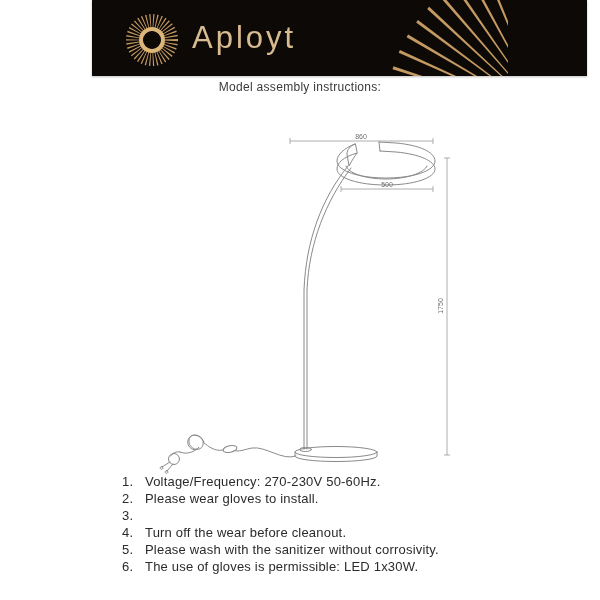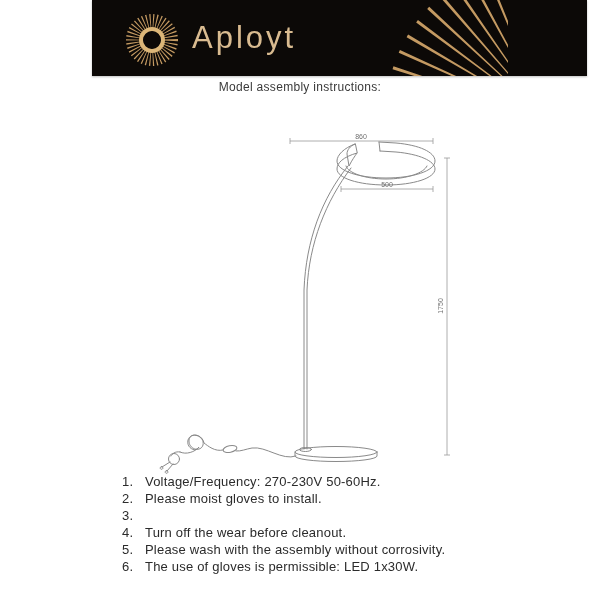--- a/index.html
+++ b/index.html
@@ -98,30 +98,30 @@
   </g>
 </svg>
 
 <div class="instructions">
   <div class="instr-row">
     <span class="num">1.</span>
     <span>Voltage/Frequency: 270-230V 50-60Hz.</span>
   </div>
   <div class="instr-row">
     <span class="num">2.</span>
-    <span>Please moist gloves to install.</span>
+    <span>Please wear gloves to install.</span>
   </div>
   <div class="instr-row">
     <span class="num">3.</span>
   </div>
   <div class="instr-row">
     <span class="num">4.</span>
     <span>Turn off the wear before cleanout.</span>
   </div>
   <div class="instr-row">
     <span class="num">5.</span>
-    <span>Please wash with the assembly without corrosivity.</span>
+    <span>Please wash with the sanitizer without corrosivity.</span>
   </div>
   <div class="instr-row">
     <span class="num">6.</span>
     <span>The use of gloves is permissible: LED 1x30W.</span>
   </div>
 </div>
 
 </body></html>

